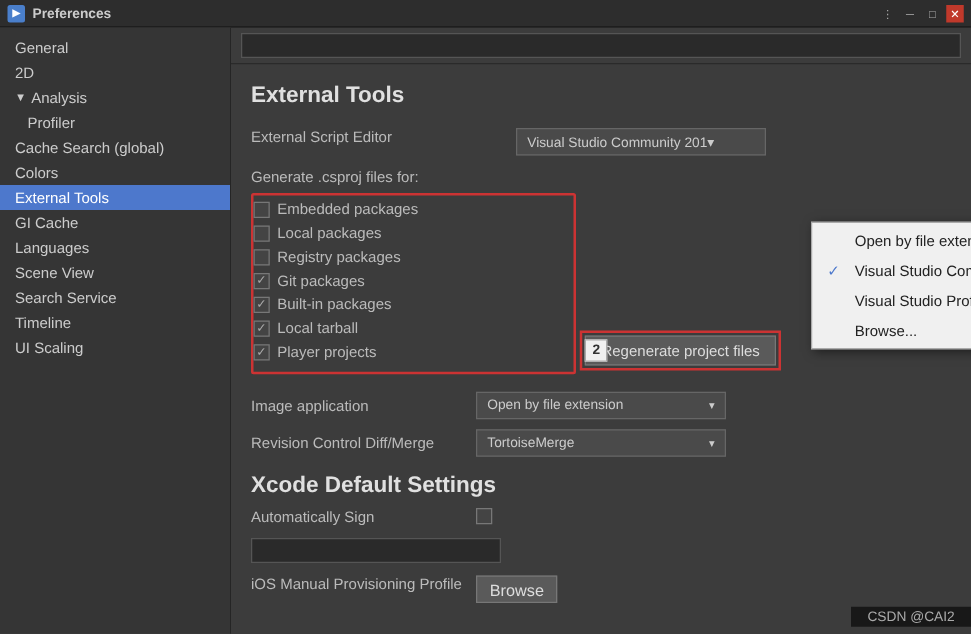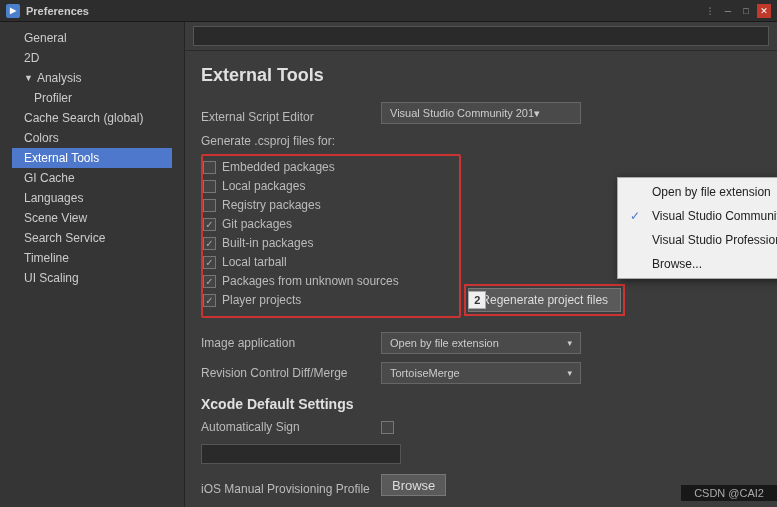--- a/index.html
+++ b/index.html
@@ -56,21 +56,21 @@
       display: flex;
       width: 777px;
       height: 485px;
     }
 
     
     .sidebar {
       width: 185px;
       background: #353535;
       border-right: 1px solid #252525;
-      padding: 6px 12px;
+      padding: 6px 0;
       flex-shrink: 0;
       overflow-y: auto;
     }
     .sidebar-item {
       padding: 3px 10px 3px 12px;
       cursor: pointer;
       color: #ccc;
       font-size: 12px;
       white-space: nowrap;
       display: flex;
@@ -115,21 +115,21 @@
     }
     .section-title {
       font-size: 18px;
       font-weight: bold;
       color: #e0e0e0;
       margin-bottom: 16px;
     }
 
     .field-row {
       display: flex;
-      align-items: flex-end;
+      align-items: flex-start;
       margin-bottom: 10px;
     }
     .field-label {
       width: 180px;
       color: #bbb;
       font-size: 12px;
       flex-shrink: 0;
     }
 
     .dropdown-btn {
@@ -238,21 +238,21 @@
     .lower-section {
       margin-top: 8px;
     }
     .image-app-row {
       display: flex;
       align-items: center;
       margin-bottom: 8px;
     }
 
     .xcode-title {
-      font-size: 14px;
+      font-size: 18px;
       font-weight: bold;
       color: #e0e0e0;
       margin: 12px 0 8px 0;
     }
 
     .text-input-field {
       background: #2a2a2a;
       border: 1px solid #555;
       color: #ccc;
       padding: 2px 4px;
@@ -292,20 +292,21 @@
     .content::-webkit-scrollbar-track {
       background: #2a2a2a;
     }
     .sidebar::-webkit-scrollbar-thumb,
     .content::-webkit-scrollbar-thumb {
       background: #555;
     }
 
     .dropdown-trigger-container {
       position: relative;
+      margin-left: 32px;
     }
   </style>
 </head>
 <body>
 
 <div class="titlebar">
   <div class="titlebar-icon">
     <span>▶</span>
   </div>
   <span class="titlebar-title">Preferences</span>
@@ -425,23 +426,20 @@
             <div class="fake-checkbox checked"></div>
             <span class="cb-label">Git packages</span>
           </div><div class="checkbox-row">
             <div class="fake-checkbox checked"></div>
             <span class="cb-label">Built-in packages</span>
           </div><div class="checkbox-row">
             <div class="fake-checkbox checked"></div>
             <span class="cb-label">Local tarball</span>
           </div><div class="checkbox-row">
             <div class="fake-checkbox checked"></div>
-            <span class="cb-label">Packages from unknown sources</span>
-          </div><div class="checkbox-row">
-            <div class="fake-checkbox checked"></div>
             <span class="cb-label">Player projects</span>
           </div></div>
 
       
       <div style="position:relative; display:inline-block; margin:2px 0 6px 0;">
         <div style="border:2px solid #cc3333; padding:2px; display:flex; align-items:center; gap:8px;">
           <div class="number-badge" style="background:#f0f0f0; color:#333; border:1px solid #aaa; font-size:11px; font-weight:bold; width:18px; height:18px; display:flex; align-items:center; justify-content:center;">2</div>
           <button class="regen-btn" style="margin:0;">Regenerate project files</button>
         </div>
       </div>

